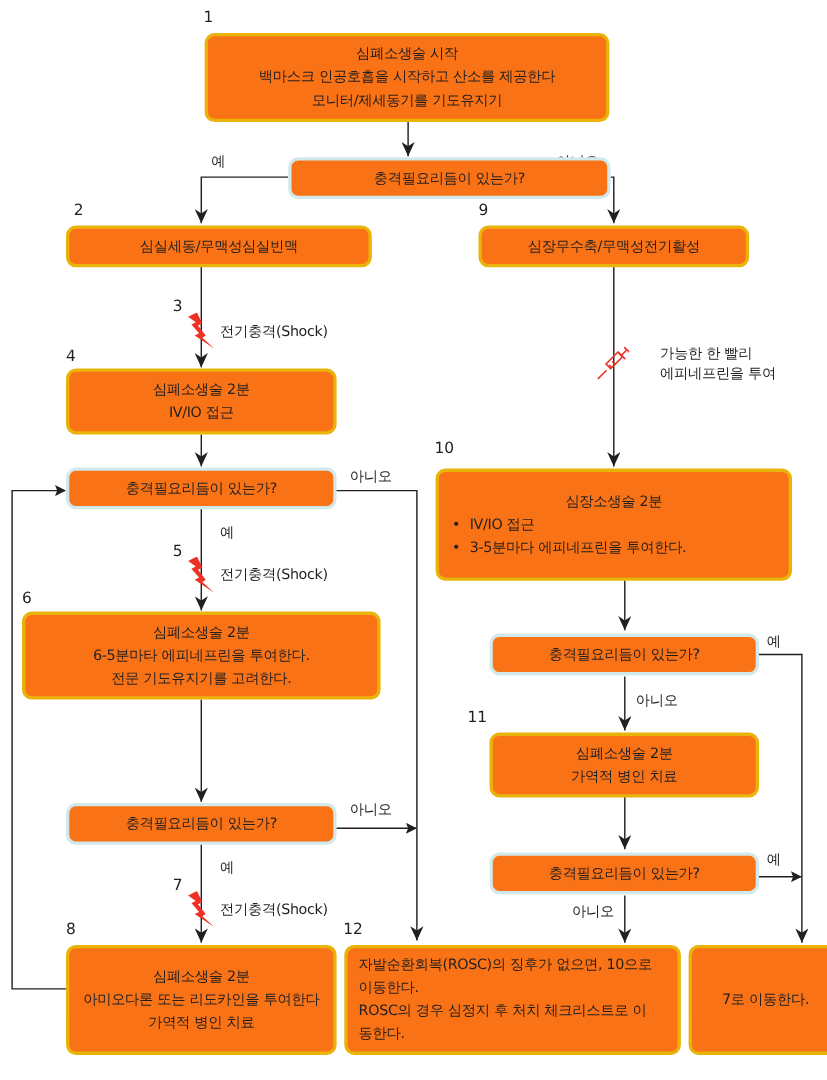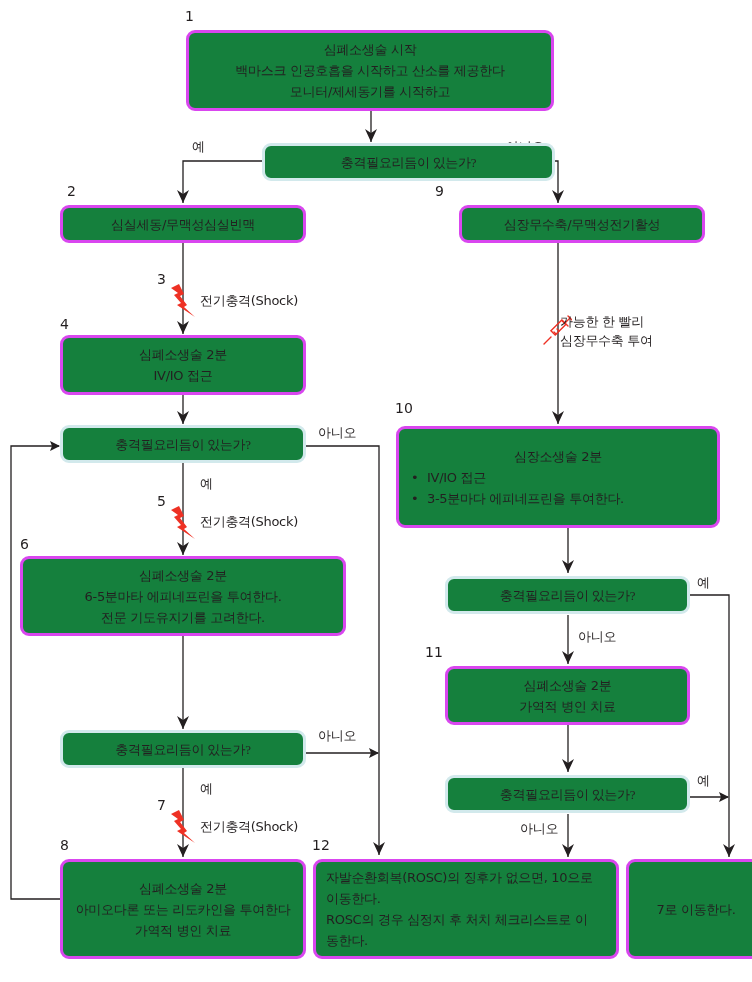--- a/index.html
+++ b/index.html
@@ -1,24 +1,24 @@
 <!DOCTYPE html>
 <html><head>
 <meta charset="utf-8">
 <style>
   html, body { margin: 0; padding: 0; background: #ffffff; }
   body { width: 752px; height: 982px; position: relative; overflow: hidden;
          font-family: "DejaVu Sans", "Liberation Sans", sans-serif; color: #231f20; }
   #canvas { position: absolute; left: 0; top: 0; width: 752px; height: 982px; }
   svg#lines { position: absolute; left: 0; top: 0; width: 752px; height: 982px; }
-  .box { position: absolute; box-sizing: border-box; background: #15803d;
-         border: 3px solid #d946ef; border-radius: 9px;
+  .box { position: absolute; box-sizing: border-box; background: #f97316;
+         border: 3px solid #eab308; border-radius: 9px;
          display: flex; flex-direction: column; justify-content: center; align-items: center;
          font-size: 13px; line-height: 21px; text-align: center; letter-spacing: -0.3px; }
-  .box.decision { border-color: #d2e9ec; font-family: Liberation Serif, serif; }
+  .box.decision { border-color: #d2e9ec; }
   .box.left { align-items: flex-start; text-align: left; padding-left: 10px; }
   .num { position: absolute; font-size: 14px; color: #231f20; }
   .lbl { position: absolute; font-size: 13px; color: #231f20; white-space: nowrap; letter-spacing: -0.3px; }
   .bullets { list-style: none; margin: 0; padding: 0 0 0 10px; text-align: left; align-self: stretch; }
   .bullets li { position: relative; padding-left: 18px; }
   .bullets li::before { content: "•"; position: absolute; left: 2px; top: 0; }
   .icon { position: absolute; }
 </style>
 </head>
 <body>
@@ -71,31 +71,31 @@
     <line x1="690" y1="797" x2="728" y2="797" marker-end="url(#arr)"></line>
 
     <line x1="568" y1="814" x2="568" y2="857" marker-end="url(#arrd)"></line>
   </g>
 </svg>
 
 <div class="num" style="left:185px;top:8px;">1</div>
 <div class="box" style="left:186px;top:30px;width:368px;height:81px;">
   <div>심폐소생술 시작</div>
   <div>백마스크 인공호흡을 시작하고 산소를 제공한다</div>
-  <div>모니터/제세동기를 시작하고</div>
+  <div>모니터/제세동기를 기도유지기</div>
 </div>
 
 <div class="lbl" style="left:192px;top:138px;">예</div>
 <div class="lbl" style="left:506px;top:138px;">아니오</div>
 <div class="box decision" style="left:262px;top:143px;width:293px;height:38px;">
   <div>충격필요리듬이 있는가?</div>
 </div>
 
 <div class="num" style="left:67px;top:183px;">2</div>
-<div class="box" style="left:60px;top:205px;width:246px;height:38px;">
+<div class="box" style="left:60px;top:205px;width:278px;height:38px;">
   <div>심실세동/무맥성심실빈맥</div>
 </div>
 
 <div class="num" style="left:157px;top:271px;">3</div>
 <svg class="icon" style="left:168px;top:284px;" width="30" height="34" viewBox="0 0 30 34">
   <path d="M3,4 L11,0 L16,10 L12,12 L19,21 L16,23 L27,33 L9,21 L13,19 L6,11 L10,9 Z" fill="#ee3124"></path>
 </svg>
 <div class="lbl" style="left:200px;top:292px;">전기충격(Shock)</div>
 
 <div class="num" style="left:60px;top:316px;">4</div>
@@ -136,38 +136,38 @@
 <div class="lbl" style="left:200px;top:818px;">전기충격(Shock)</div>
 
 <div class="num" style="left:60px;top:837px;">8</div>
 <div class="box" style="left:60px;top:859px;width:246px;height:100px;">
   <div>심폐소생술 2분</div>
   <div>아미오다론 또는 리도카인을 투여한다</div>
   <div>가역적 병인 치료</div>
 </div>
 
 <div class="num" style="left:435px;top:183px;">9</div>
-<div class="box" style="left:435px;top:205px;width:246px;height:38px;margin-left:24px;">
+<div class="box" style="left:435px;top:205px;width:246px;height:38px;">
   <div>심장무수축/무맥성전기활성</div>
 </div>
 
 <svg class="icon" style="left:542px;top:312px;" width="30" height="34" viewBox="0 0 30 34">
   <g stroke="#ee3124" stroke-width="1.4" fill="none" stroke-linecap="round">
     <line x1="2" y1="32" x2="9" y2="25"></line>
     <rect x="9" y="13" width="15" height="6" transform="rotate(-45 16 16)"></rect>
     <line x1="20" y1="8" x2="26" y2="14"></line>
     <line x1="23" y1="11" x2="28" y2="6"></line>
     <line x1="26" y1="4" x2="30" y2="8"></line>
     <line x1="12" y1="20" x2="14" y2="22"></line>
     <line x1="15" y1="17" x2="17" y2="19"></line>
   </g>
 </svg>
-<div class="lbl" style="left:560px;top:312px;line-height:19px;">
+<div class="lbl" style="left:600px;top:312px;line-height:19px;">
   <div>가능한 한 빨리</div>
-  <div>심장무수축 투여</div>
+  <div>에피네프린을 투여</div>
 </div>
 
 <div class="num" style="left:395px;top:400px;">10</div>
 <div class="box" style="left:396px;top:426px;width:324px;height:102px;justify-content:center;">
   <div>심장소생술 2분</div>
   <ul class="bullets">
     <li>IV/IO 접근</li>
     <li>3-5분마다 에피네프린을 투여한다.</li>
   </ul>
 </div>

